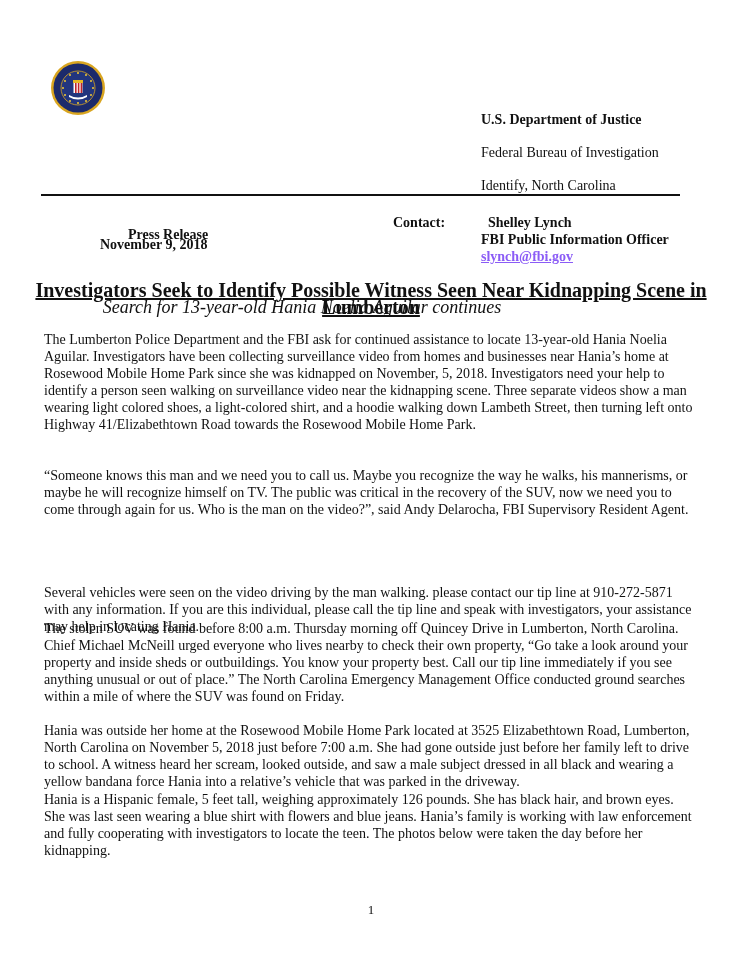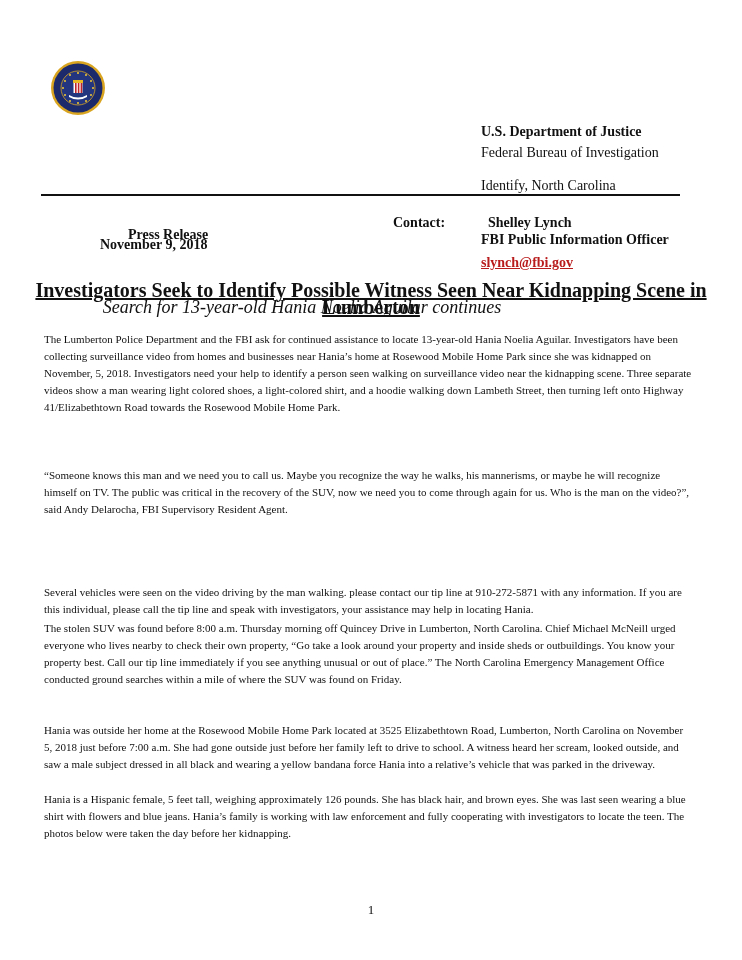--- a/index.html
+++ b/index.html
@@ -4,26 +4,26 @@
 <style>
   html, body { margin: 0; padding: 0; background: #ffffff; }
   body { width: 742px; height: 960px; position: relative; overflow: hidden;
          font-family: "Liberation Serif", "DejaVu Serif", serif; color: #111; }
   .abs { position: absolute; }
   .seal { left: 50px; top: 60px; width: 56px; height: 56px; }
   .hdr { left: 481px; font-size: 14px; line-height: 16px; white-space: nowrap; }
   .hdr.bold { font-weight: bold; }
   .rule { left: 41px; top: 194px; width: 639px; height: 2px; background: #111; }
   .meta { font-size: 14px; font-weight: bold; line-height: 17px; white-space: nowrap; }
-  .email { color: #b91c1c; text-decoration: underline; font-weight: bold; margin-top: 6px; }
+  .email { color: #8b5cf6; text-decoration: underline; font-weight: bold; }
   .title { left: 0; width: 742px; top: 282px; text-align: center; font-size: 20px;
            font-weight: bold; text-decoration: underline; line-height: 17px; }
   .subtitle { left: 0; width: 604px; top: 299px; text-align: center; font-size: 18px;
               font-style: italic; line-height: 17px; }
-  .para { left: 44px; width: 650px; font-size: 11px; line-height: 17px; margin: 0; }
+  .para { left: 44px; width: 650px; font-size: 14px; line-height: 17px; margin: 0; }
   .pagenum { left: 0; width: 742px; top: 902px; text-align: center; font-size: 13px; }
 </style>
 </head>
 <body>
 
 <div class="abs seal">
   <svg width="56" height="56" viewBox="0 0 56 56">
     <circle cx="28" cy="28" r="27" fill="#d9a520"></circle>
     <circle cx="28" cy="28" r="24.5" fill="#1c2a6b"></circle>
     <circle cx="28" cy="28" r="17" fill="#22357e" stroke="#d9a520" stroke-width="0.8"></circle>
@@ -43,21 +43,21 @@
     </g>
     <rect x="23" y="20" width="10" height="3" fill="#e8b923"></rect>
     <rect x="23.5" y="23" width="9" height="10" fill="#ffffff"></rect>
     <rect x="25" y="23" width="1.6" height="10" fill="#c0242b"></rect>
     <rect x="27.8" y="23" width="1.6" height="10" fill="#c0242b"></rect>
     <rect x="30.6" y="23" width="1.6" height="10" fill="#c0242b"></rect>
     <path d="M19 35 Q28 40 37 35 L37 37 Q28 42 19 37 Z" fill="#ffffff"></path>
   </svg>
 </div>
 
-<div class="abs hdr bold" style="top:124px;">U.S. Department of Justice</div>
+<div class="abs hdr bold" style="top:112px;">U.S. Department of Justice</div>
 <div class="abs hdr" style="top:145px;">Federal Bureau of Investigation</div>
 <div class="abs hdr" style="top:178px;">Identify, North Carolina</div>
 
 <div class="abs rule"></div>
 
 <div class="abs meta" style="left:88px; top:226px;margin-left:40px;">Press Release</div>
 <div class="abs meta" style="left:88px; top:236px;margin-left:12px;">November 9, 2018</div>
 <div class="abs meta" style="left:393px; top:214px;">Contact:</div>
 <div class="abs meta" style="left:488px; top:214px;">Shelley Lynch</div>
 <div class="abs meta" style="left:481px; top:231px;">FBI Public Information Officer</div>

